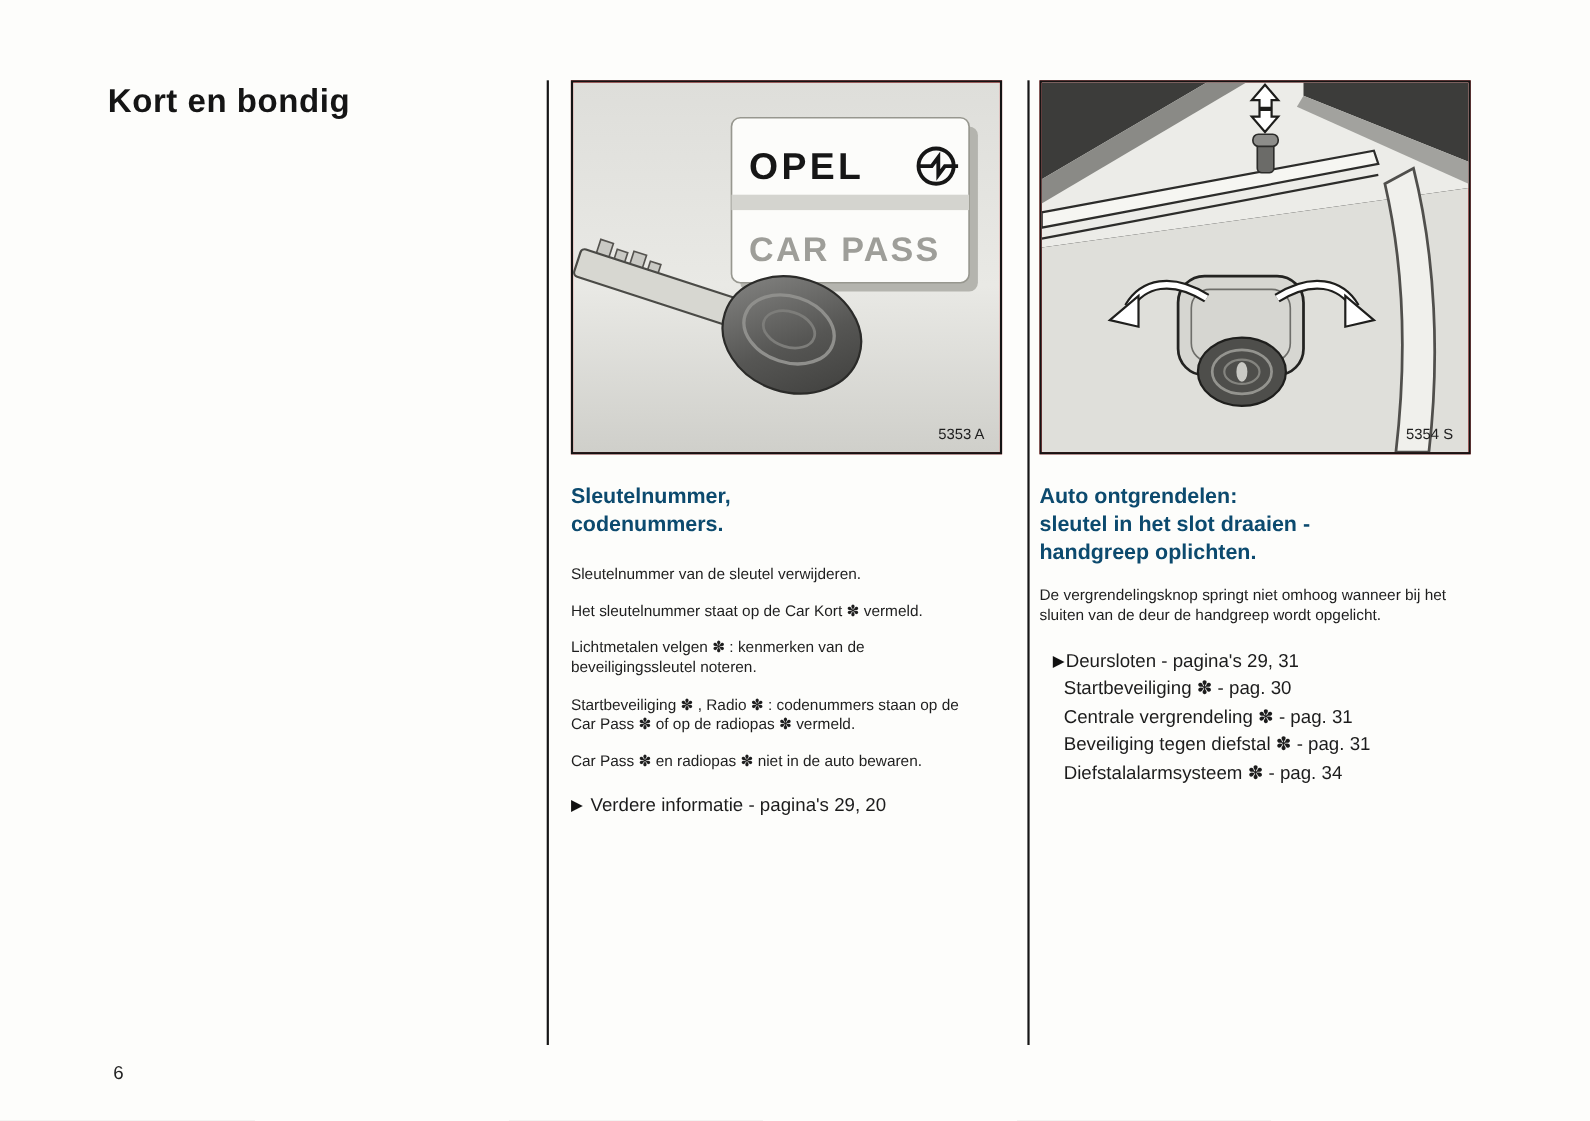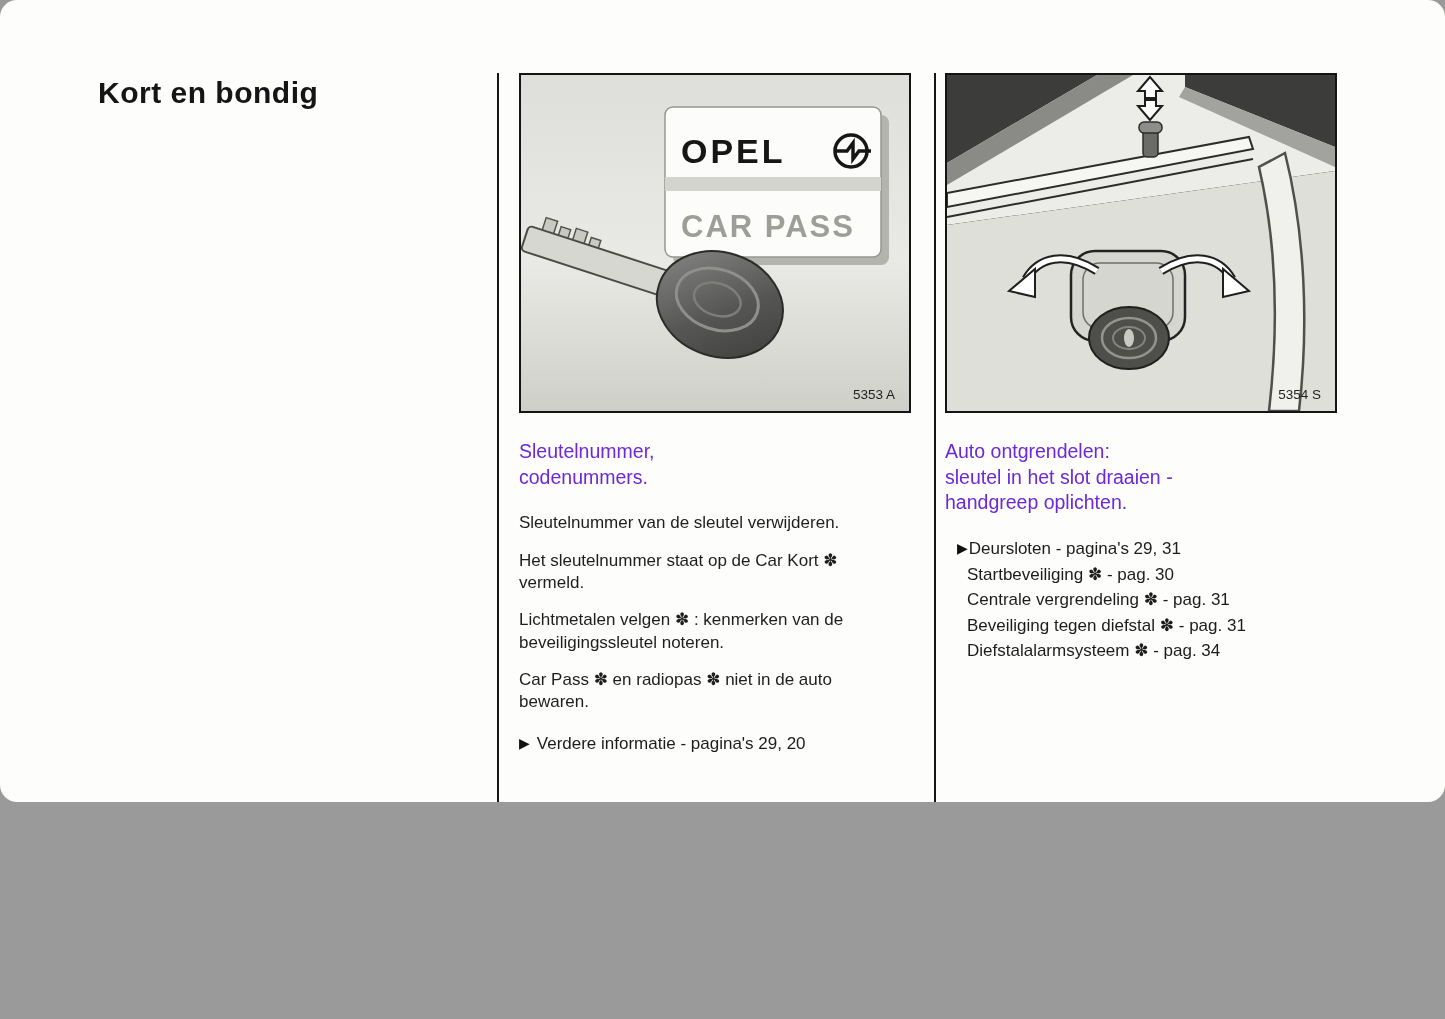--- a/index.html
+++ b/index.html
@@ -1,23 +1,22 @@
 <!DOCTYPE html>
 <html><head>
 <meta charset="utf-8">
 <style>
   html,body{margin:0;padding:0;background:#9a9a9a;}
   .page{
     position:relative;
-    width:1445px;height:802px;
+    width:1445px;height:1019px;
     background:#fdfdfb;
     font-family:"Liberation Sans","DejaVu Sans",sans-serif;
     color:#1c1c1c;
     overflow:hidden;
-    border-radius:17px;
   }
   .page-title{
     position:absolute;left:98px;top:76px;
     font-size:30px;font-weight:700;letter-spacing:.5px;
     color:#151515;
   }
   .vrule{
     position:absolute;top:73px;height:877px;width:2px;
     background:#161616;
   }
@@ -28,26 +27,26 @@
   .col.right{left:945px;}
   .figure{
     width:392px;height:340px;
     border:2px solid #141414;
     box-sizing:border-box;
     background:#ef4444;
   }
   .figure svg{display:block;width:100%;height:100%;}
   .section-heading{
     margin:26px 0 0 0;
-    font-size:19.5px;font-weight:400;line-height:1.32;
-    white-space:pre-line;color:#6d28d9;
+    font-size:19.5px;font-weight:700;line-height:1.32;
+    white-space:pre-line;color:#0c4a6e;
   }
   .para{
     margin:15px 0 0 0;
-    font-size:17px;line-height:1.31;
+    font-size:14px;line-height:1.31;
     width:378px;color:#1e1e1e;
   }
   .para.first{margin-top:22px;}
   .ref-single{
     margin:20px 0 0 0;font-size:17px;line-height:1.31;width:378px;
   }
   .pointer{
     display:inline-block;
     font-size:14px;
     margin-right:7px;
@@ -116,20 +115,21 @@
         <text x="374" y="324" text-anchor="end" font-size="13.5" fill="#1f1f1f">5353 A</text>
       </svg>
     </div>
 
     <div class="section-heading">Sleutelnummer,
 codenummers.</div>
 
     <p class="para first">Sleutelnummer van de sleutel verwijderen.</p>
     <p class="para">Het sleutelnummer staat op de Car Kort ✽ vermeld.</p>
     <p class="para">Lichtmetalen velgen ✽ : kenmerken van de beveiligingssleutel noteren.</p>
+    <p class="para">Startbeveiliging ✽ , Radio ✽ : codenummers staan op de Car Pass ✽ of op de radiopas ✽ vermeld.</p>
     <p class="para">Car Pass ✽ en radiopas ✽ niet in de auto bewaren.</p>
 
     <div class="ref-single">
       <span class="pointer">▶</span><span>Verdere informatie - pagina's 29, 20</span>
     </div>
   </div>
 
   <div class="col right">
     <div class="figure">
       <svg viewBox="0 0 388 336">
@@ -189,20 +189,21 @@
         </g>
 
         <text x="374" y="324" text-anchor="end" font-size="13.5" fill="#1f1f1f">5354 S</text>
       </svg>
     </div>
 
     <div class="section-heading">Auto ontgrendelen:
 sleutel in het slot draaien -
 handgreep oplichten.</div>
 
+    <p class="para">De vergrendelingsknop springt niet omhoog wanneer bij het sluiten van de deur de handgreep wordt opgelicht.</p>
 
     <div class="refs">
       <div class="ref-line first">
         <span class="pointer">▶</span><span>Deursloten - pagina's 29, 31</span>
       </div>
       <div class="ref-line">
         <span>Startbeveiliging ✽ - pag. 30</span>
       </div>
       <div class="ref-line">
         <span>Centrale vergrendeling ✽ - pag. 31</span>

